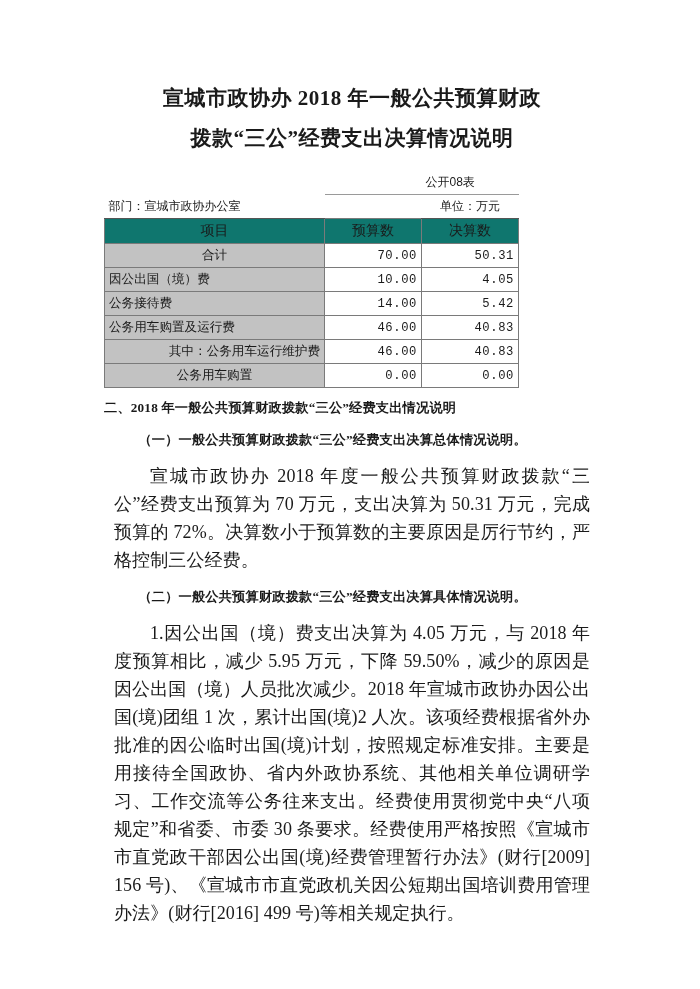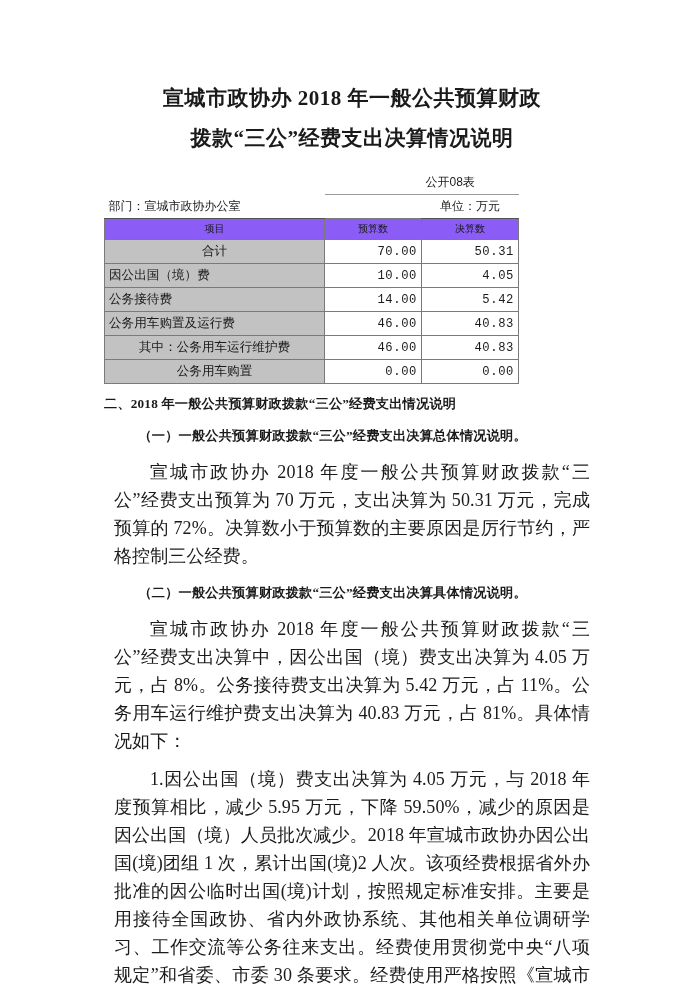--- a/index.html
+++ b/index.html
@@ -105,31 +105,31 @@
   }
   .cap-row td.cap-left  { border: none; }
   .cap-row td.cap-mid   { border: none; border-bottom: 1px solid #9a9a9a; }
   .cap-row td.cap-right { border: none; border-bottom: 1px solid #9a9a9a; text-align: left; }
 
   .cap-row2 td.cap-left  { border: none; border-bottom: 1px solid #555; text-align: left; }
   .cap-row2 td.cap-mid   { border: none; }
   .cap-row2 td.cap-right { border: none; border-bottom: 1px solid #555; text-align: center; }
 
   .hdr td {
-    background: #8b5cf6;
+    background: #0f766e;
     text-align: center;
-    font-size: 10px;
+    font-size: 14px;
     height: 25px;
   }
   td.lbl {
     background: #c2c2c2;
     text-align: left;
   }
   td.lbl-center { text-align: center; }
-  td.lbl-indent { text-align: center; padding-left: 30px; margin-top: 23px; }
+  td.lbl-indent { text-align: right; padding-left: 30px; margin-top: 23px; }
   td.num {
     background: #ffffff;
     text-align: right;
     padding-right: 5px;
     font-family: "Liberation Mono", "DejaVu Sans Mono", monospace;
     font-size: 12.2px;
     letter-spacing: 0.6px;
   }
 </style>
 </head>
@@ -201,17 +201,16 @@
         </tbody>
       </table>
     </div>
 
     <p class="sec-h sec-h2">二、2018 年一般公共预算财政拨款“三公”经费支出情况说明</p>
 
     <p class="sub-h">（一）一般公共预算财政拨款“三公”经费支出决算总体情况说明。</p>
     <p class="para">宣城市政协办 2018 年度一般公共预算财政拨款“三公”经费支出预算为 70 万元，支出决算为 50.31 万元，完成预算的 72%。决算数小于预算数的主要原因是厉行节约，严格控制三公经费。</p>
 
     <p class="sub-h">（二）一般公共预算财政拨款“三公”经费支出决算具体情况说明。</p>
-    <p class="para">宣城市政协办 2018 年度一般公共预算财政拨款“三公”经费支出决算中，因公出国（境）费支出决算为 4.05 万元，占 8%。公务接待费支出决算为 5.42 万元，占 11%。公务用车运行维护费支出决算为 40.83 万元，占 81%。具体情况如下：</p>
     <p class="para">1.因公出国（境）费支出决算为 4.05 万元，与 2018 年度预算相比，减少 5.95 万元，下降 59.50%，减少的原因是因公出国（境）人员批次减少。2018 年宣城市政协办因公出国(境)团组 1 次，累计出国(境)2 人次。该项经费根据省外办批准的因公临时出国(境)计划，按照规定标准安排。主要是用接待全国政协、省内外政协系统、其他相关单位调研学习、工作交流等公务往来支出。经费使用贯彻党中央“八项规定”和省委、市委 30 条要求。经费使用严格按照《宣城市市直党政干部因公出国(境)经费管理暂行办法》(财行[2009] 156 号)、《宣城市市直党政机关因公短期出国培训费用管理办法》(财行[2016] 499 号)等相关规定执行。</p>
 
   </div>
 </div>
 
 </body></html>

